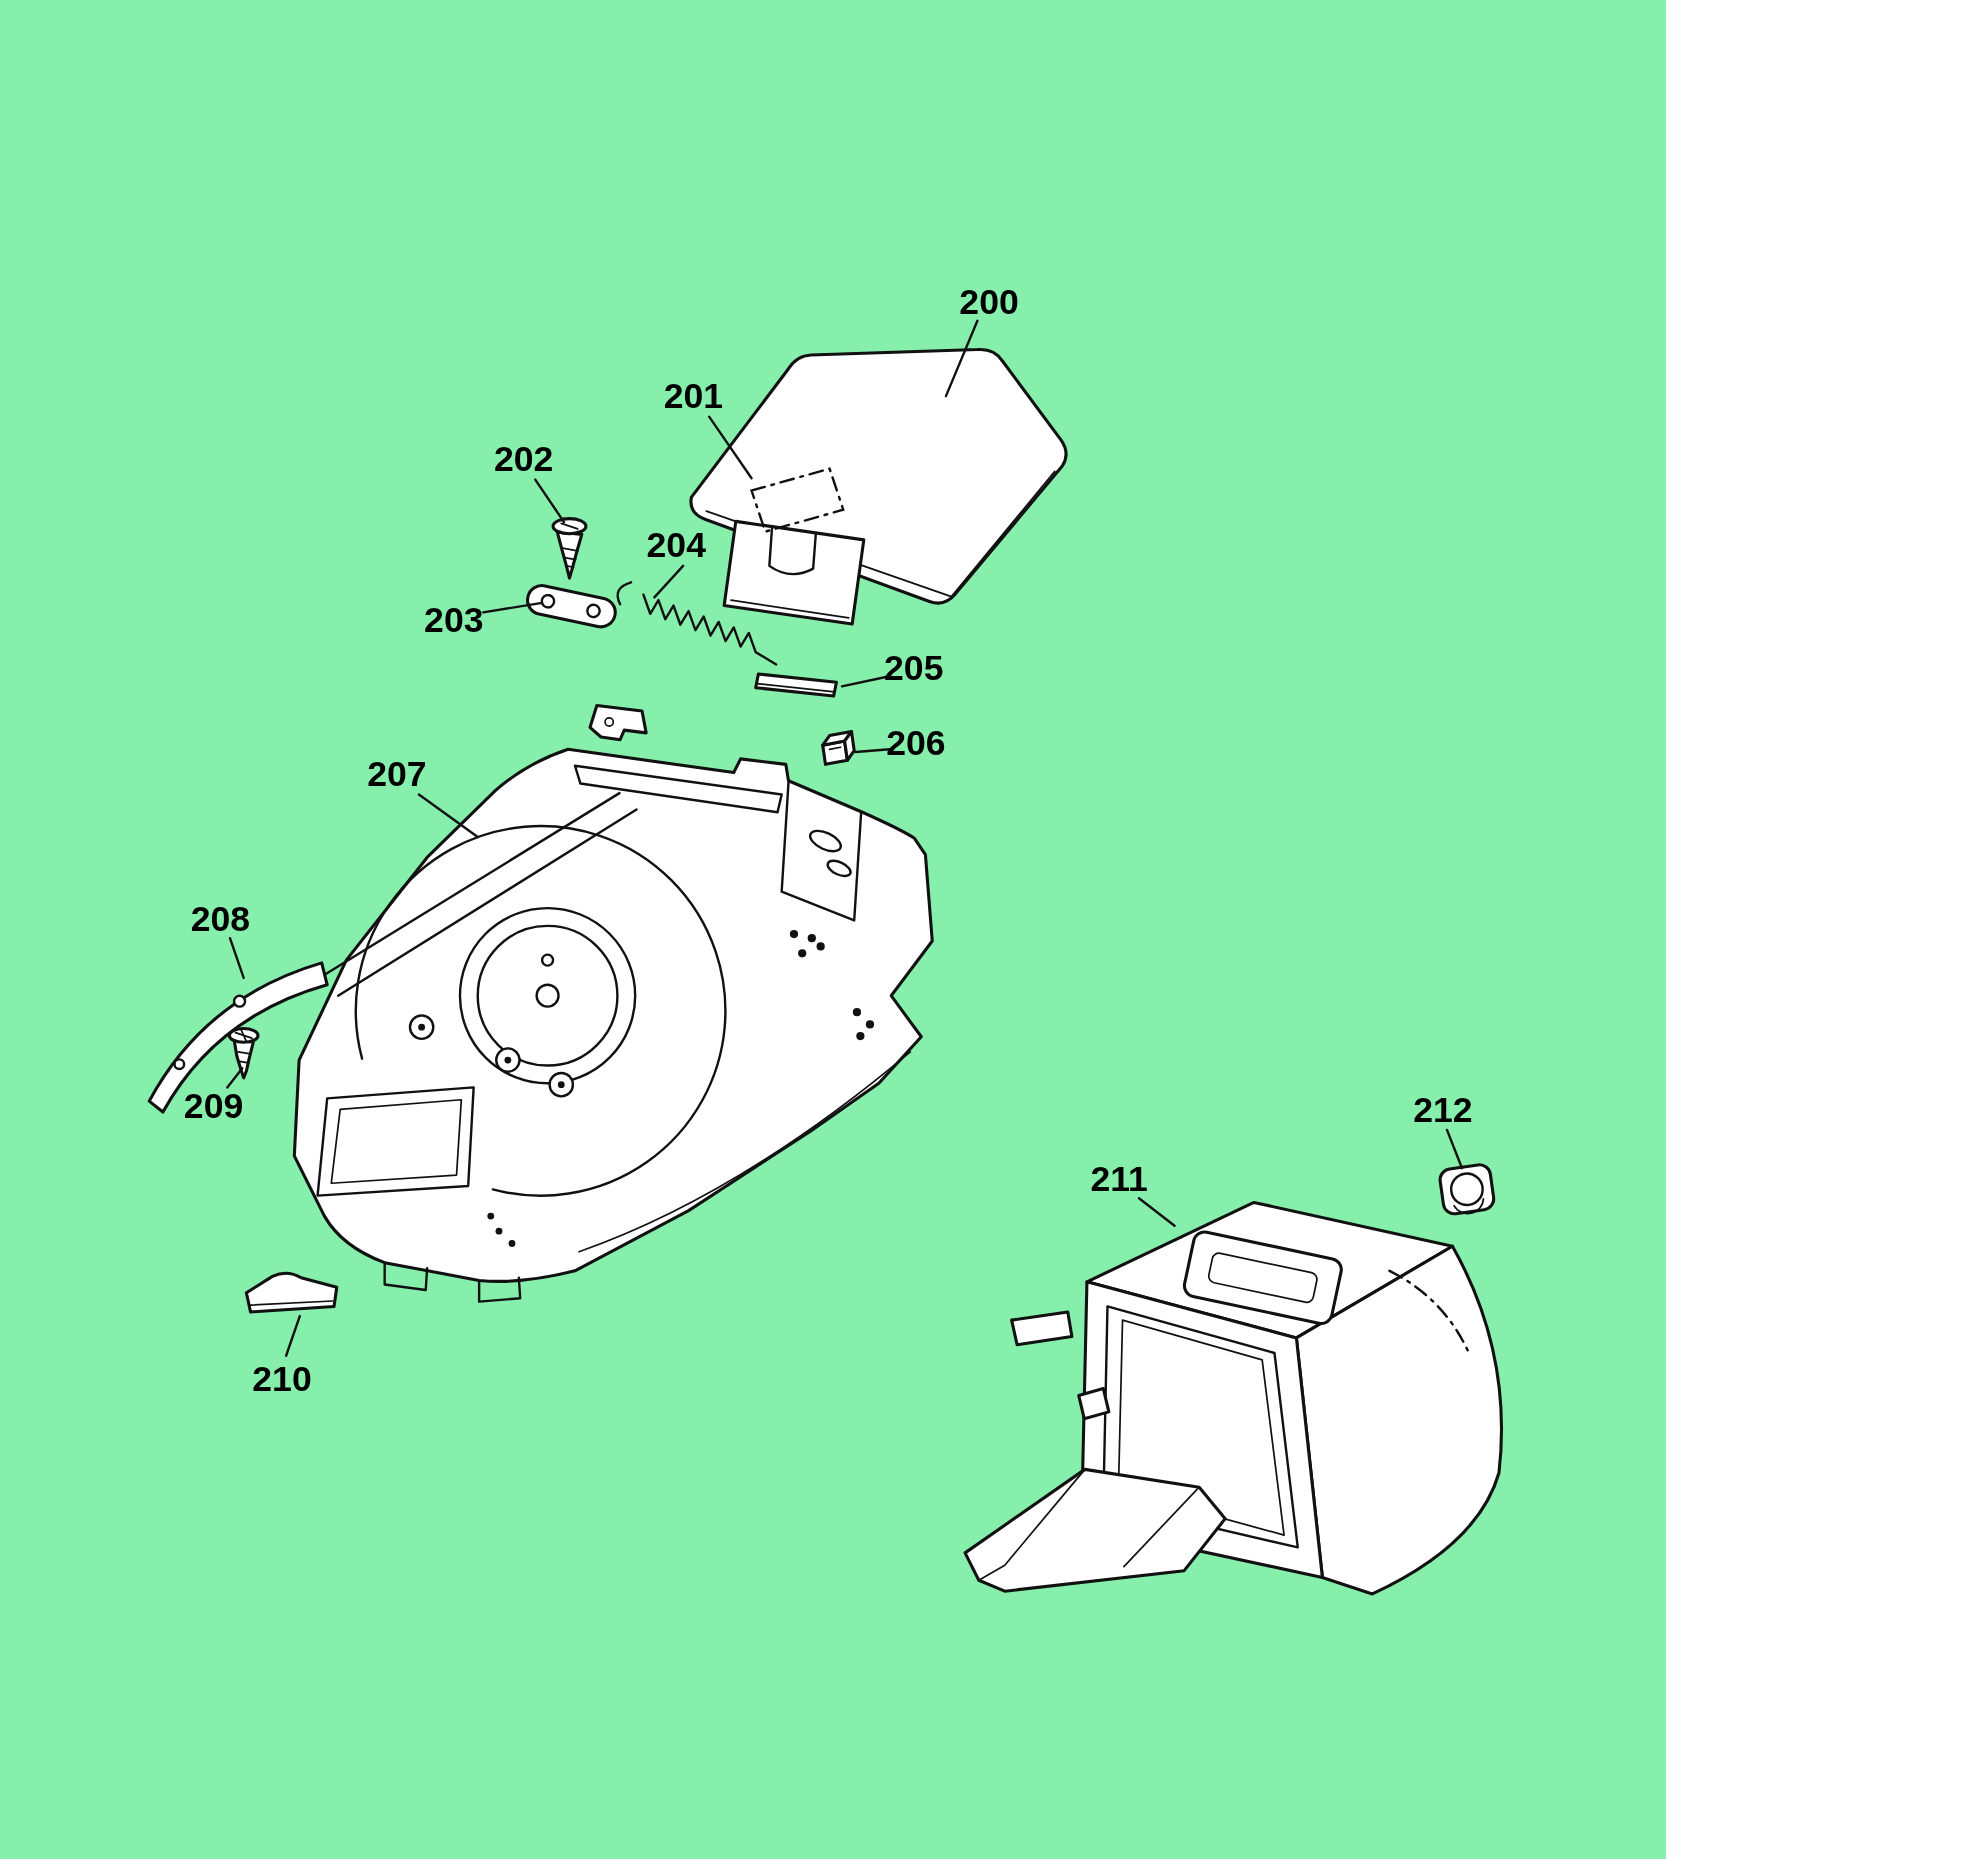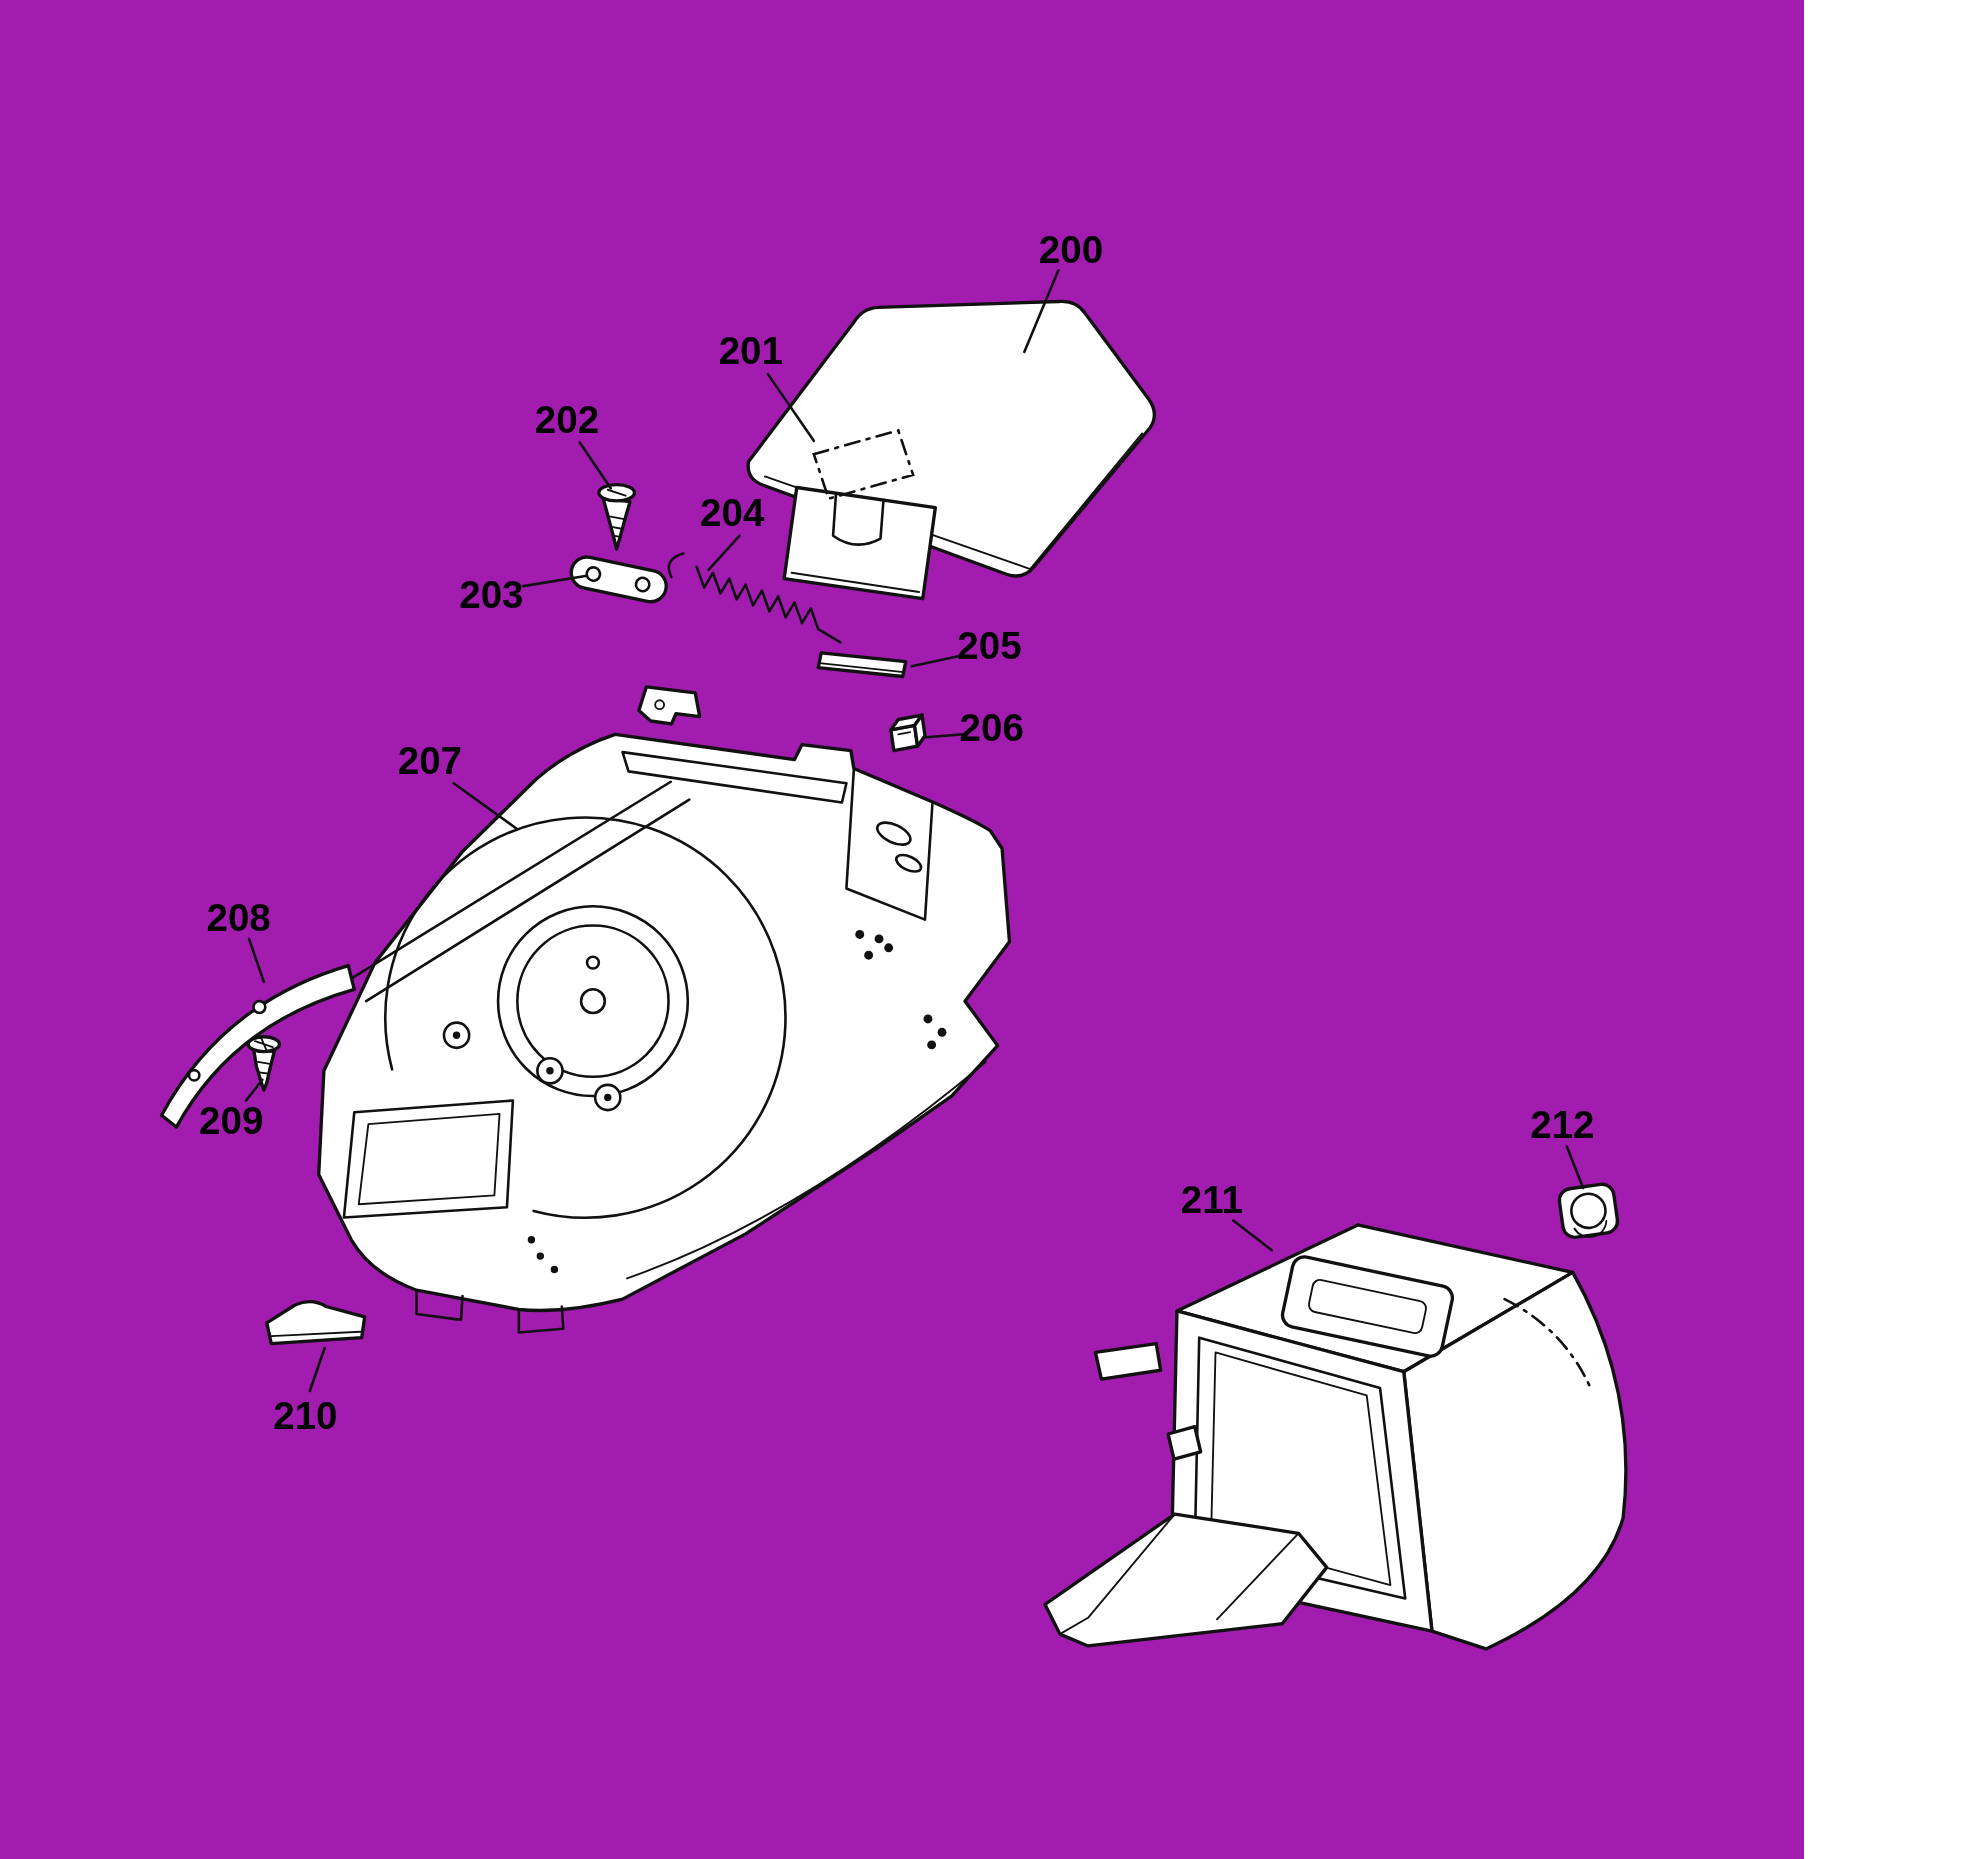--- a/index.html
+++ b/index.html
@@ -2,23 +2,23 @@
 <html style="font-size:13px"><head>
 <meta charset="utf-8">
 <style>
   html, body {
     margin: 0;
     padding: 0;
     background: #ffffff;
   }
   .stage {
     position: relative;
-    width: 1804px;
+    width: 1666px;
     height: 1860px;
-    background: #a21caf;
+    background: #86efac;
     font-family: "Liberation Sans", sans-serif;
   }
   svg { display: block; width: 100%; height: 100%; }
 
   .outline {
     fill: #ffffff;
     stroke: #111111;
     stroke-width: 4.5;
     stroke-linejoin: round;
     stroke-linecap: round;

